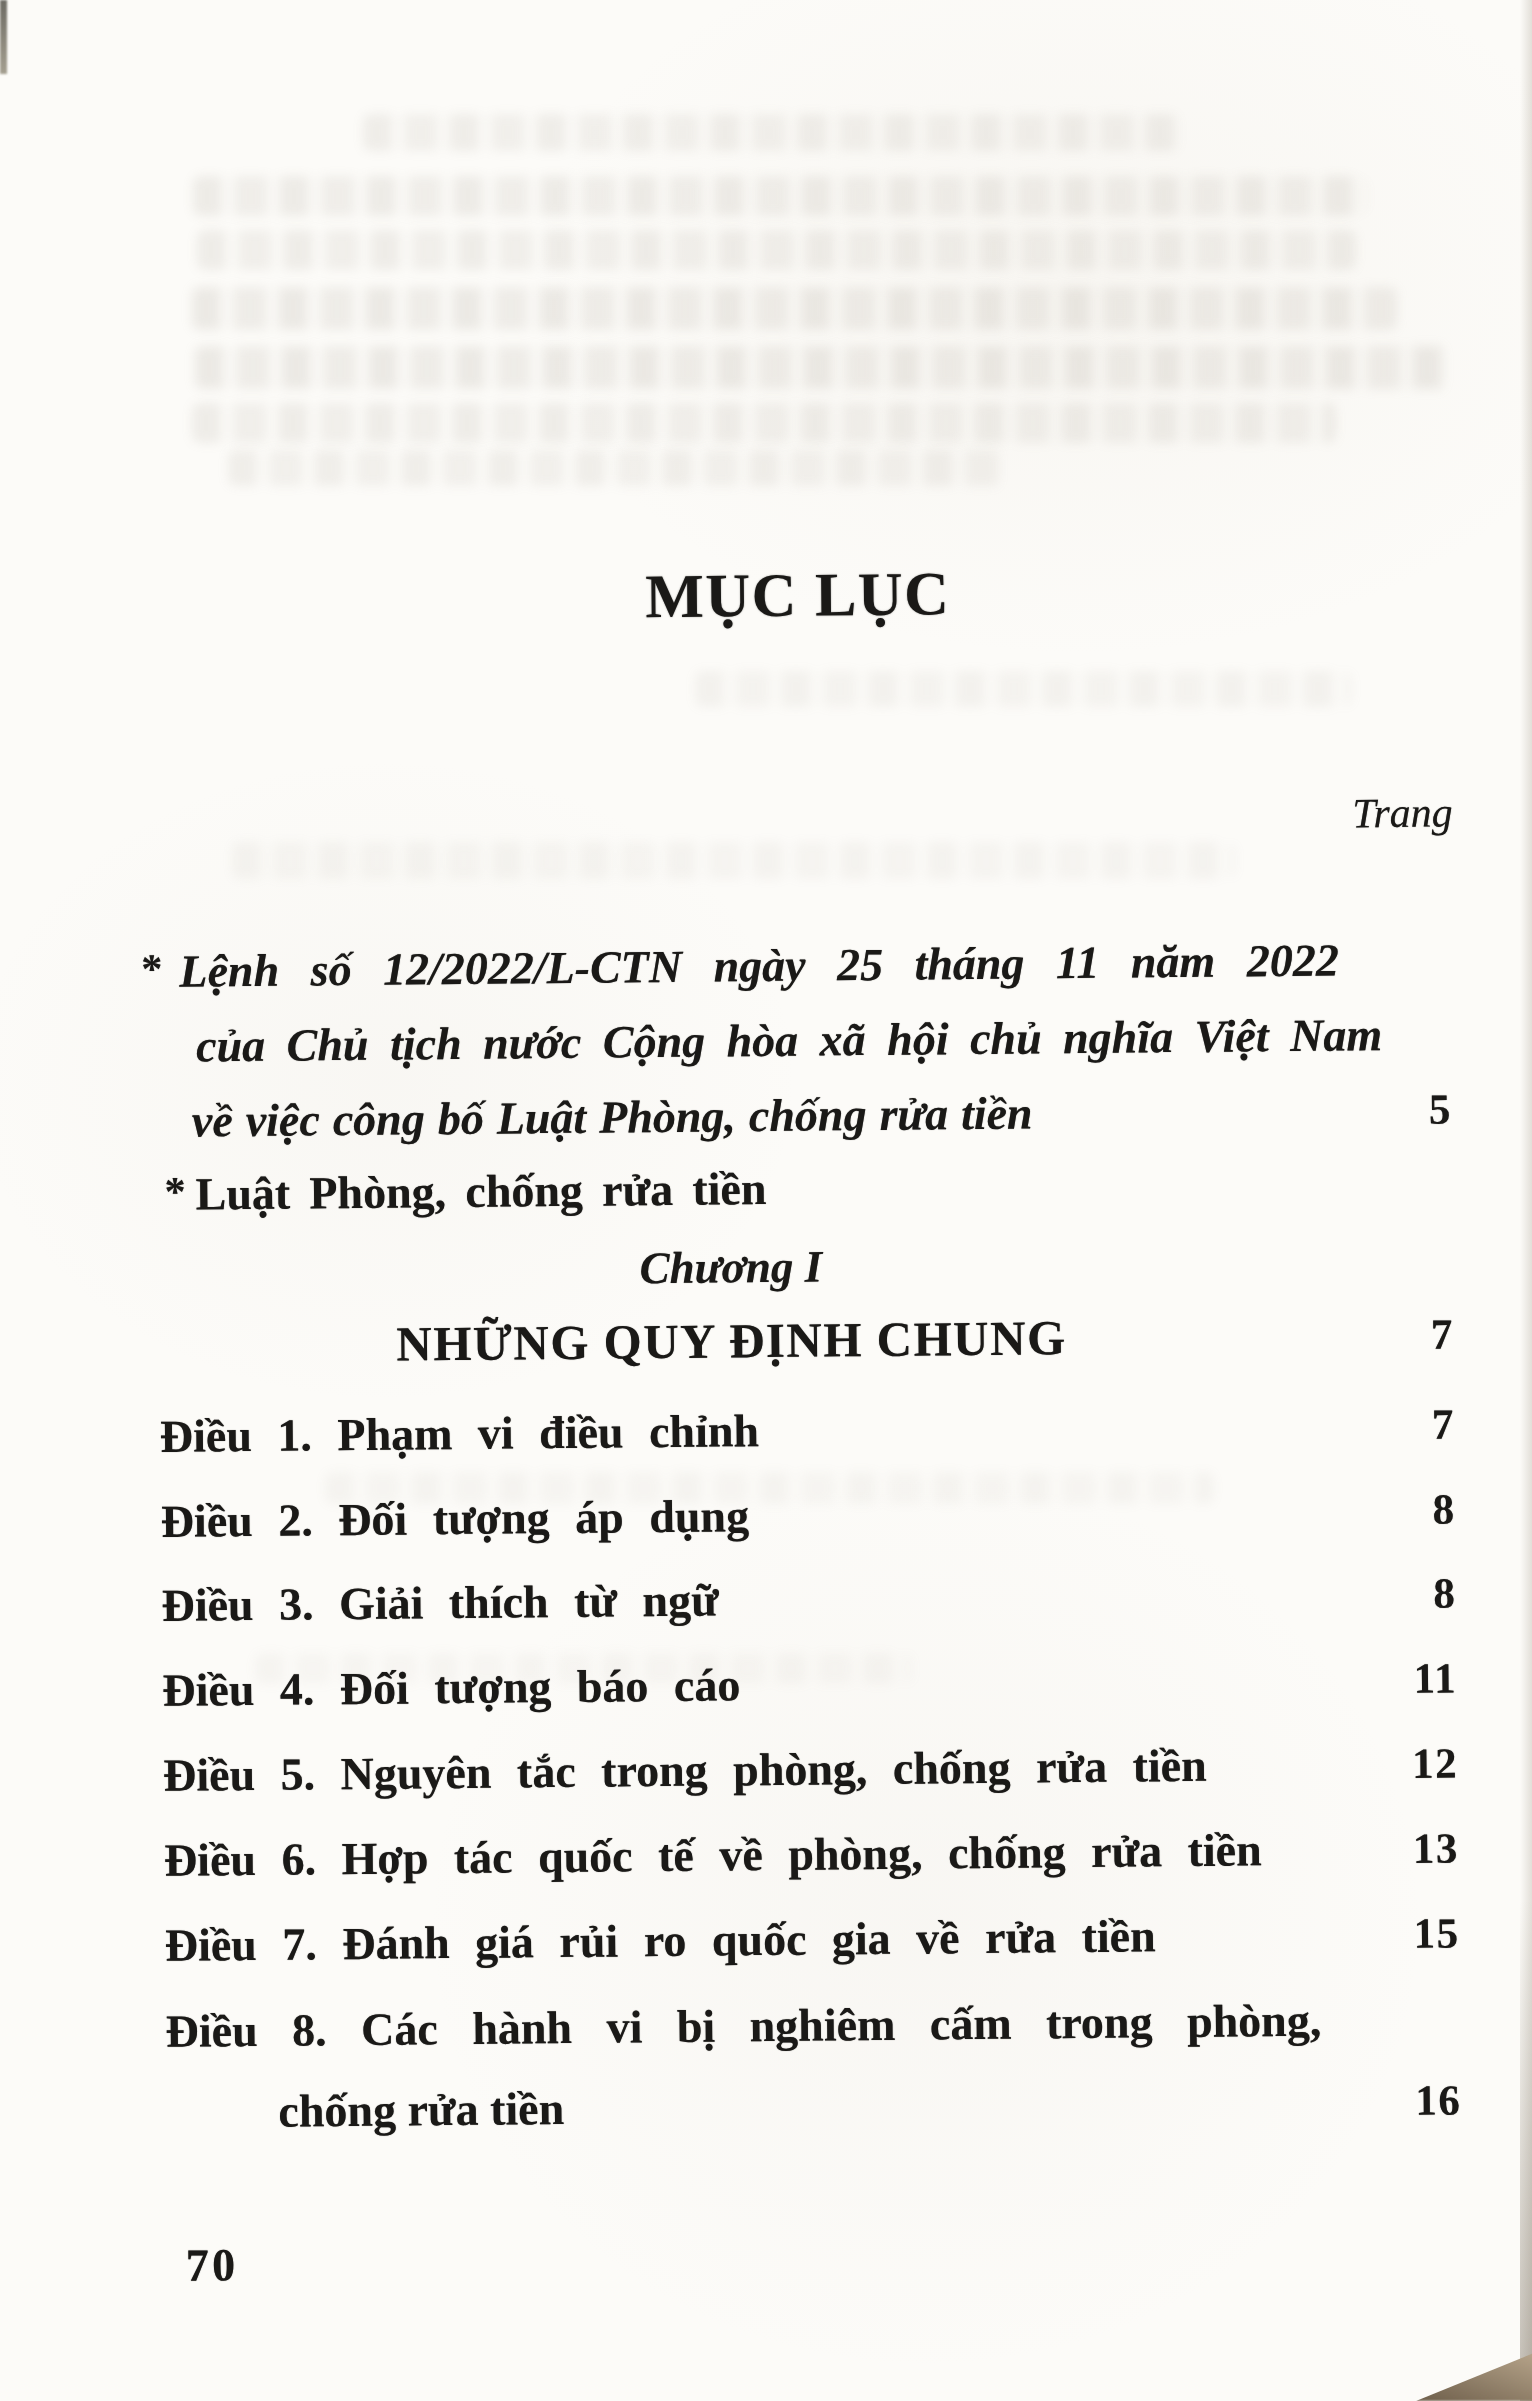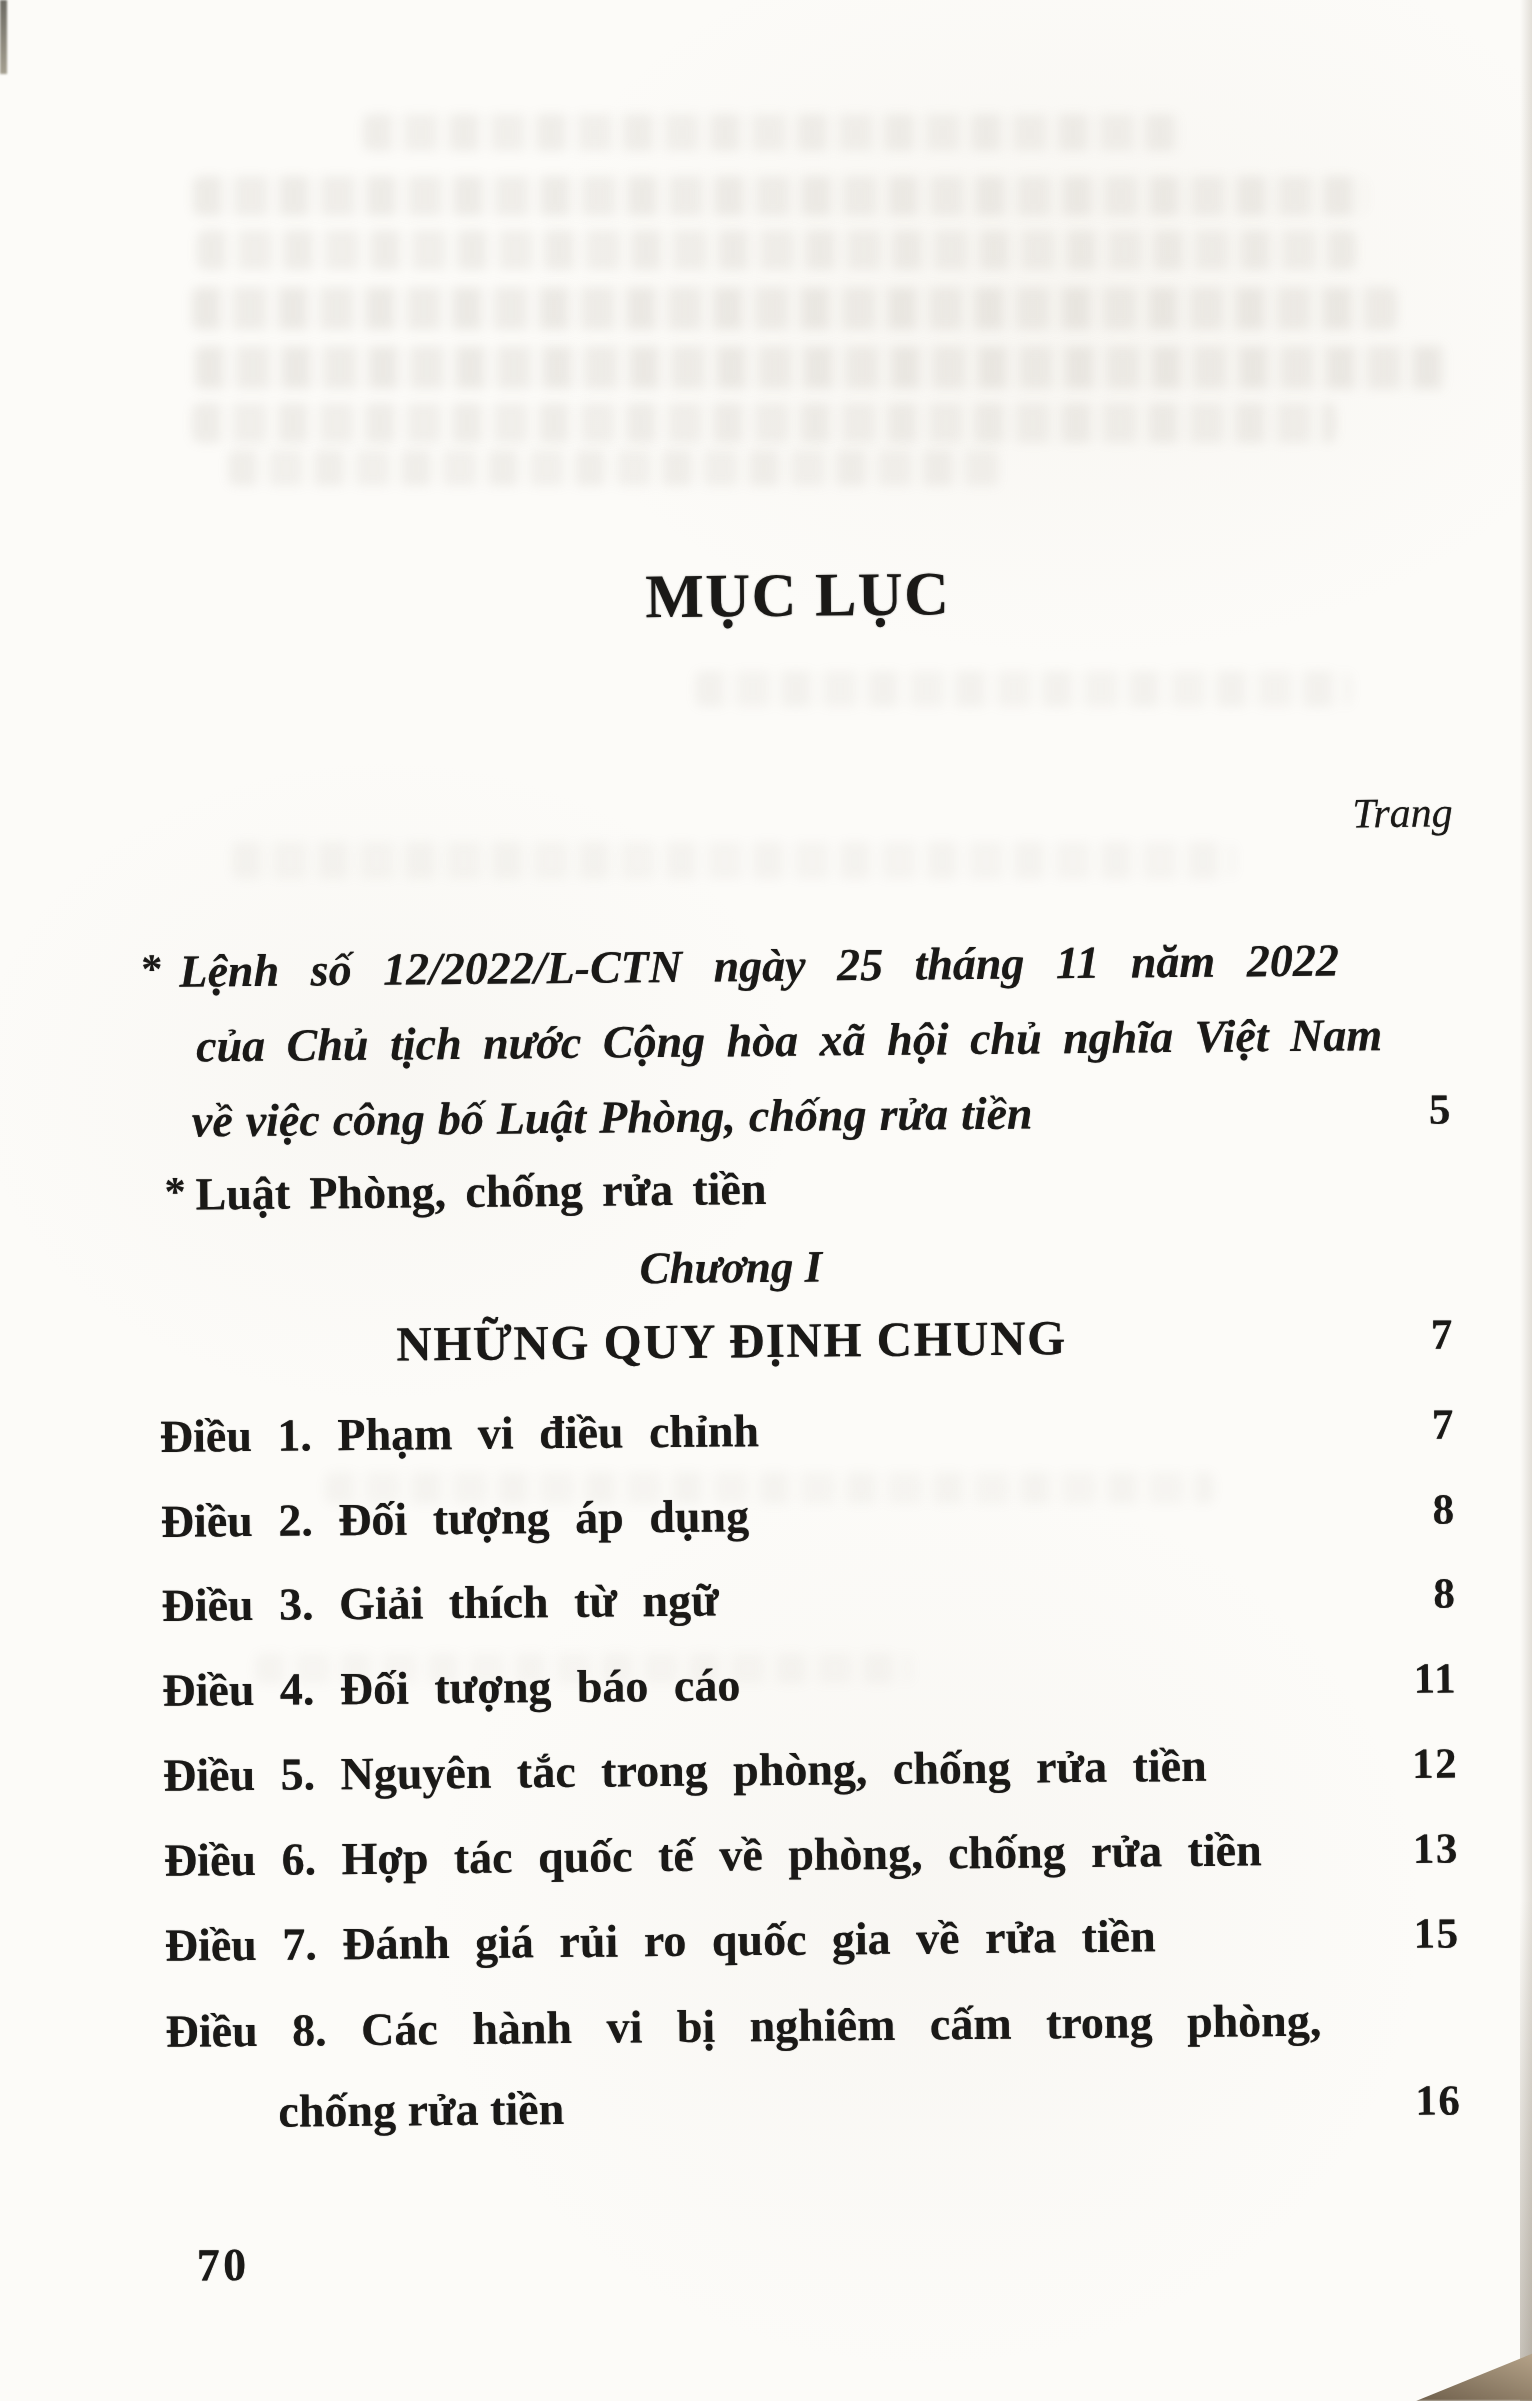--- a/index.html
+++ b/index.html
@@ -44,21 +44,21 @@
     position:absolute;right:3.1px;top:0;width:170px;text-align:right;
     font-size:43px;font-weight:600;line-height:62px;letter-spacing:1.5px;
   }
   .center-wrap{position:absolute;left:147px;top:0;width:1167px;text-align:center;white-space:nowrap;}
   .it{font-style:italic;}
   .fs58{font-size:45px;} .fs64{font-size:49px;letter-spacing:1.5px;}
   .ws2{word-spacing:1.5px;} .ws10{word-spacing:7.7px;} .ws13{word-spacing:10px;}
   .ws18{word-spacing:14px;} .ws26{word-spacing:20px;} .ws30{word-spacing:23px;}
   .footer{
     position:absolute;left:176px;top:2239px;font-size:46px;font-weight:600;
-    letter-spacing:3.1px;text-shadow:0 0 0.9px rgba(26,25,23,.7);margin-left:11px;
+    letter-spacing:3.1px;text-shadow:0 0 0.9px rgba(26,25,23,.7);
   }
   
   .edge-right{
     position:absolute;top:0;right:0;width:23px;height:100%;pointer-events:none;
     background:linear-gradient(90deg, rgba(140,128,108,0) 0%, rgba(140,128,108,.22) 50%, rgba(118,106,88,.5) 100%);
   }
   .edge-right::after{
     content:"";position:absolute;bottom:0;right:0;width:100%;height:502px;
     background:linear-gradient(180deg, transparent, rgba(100,88,70,.38));
   }

